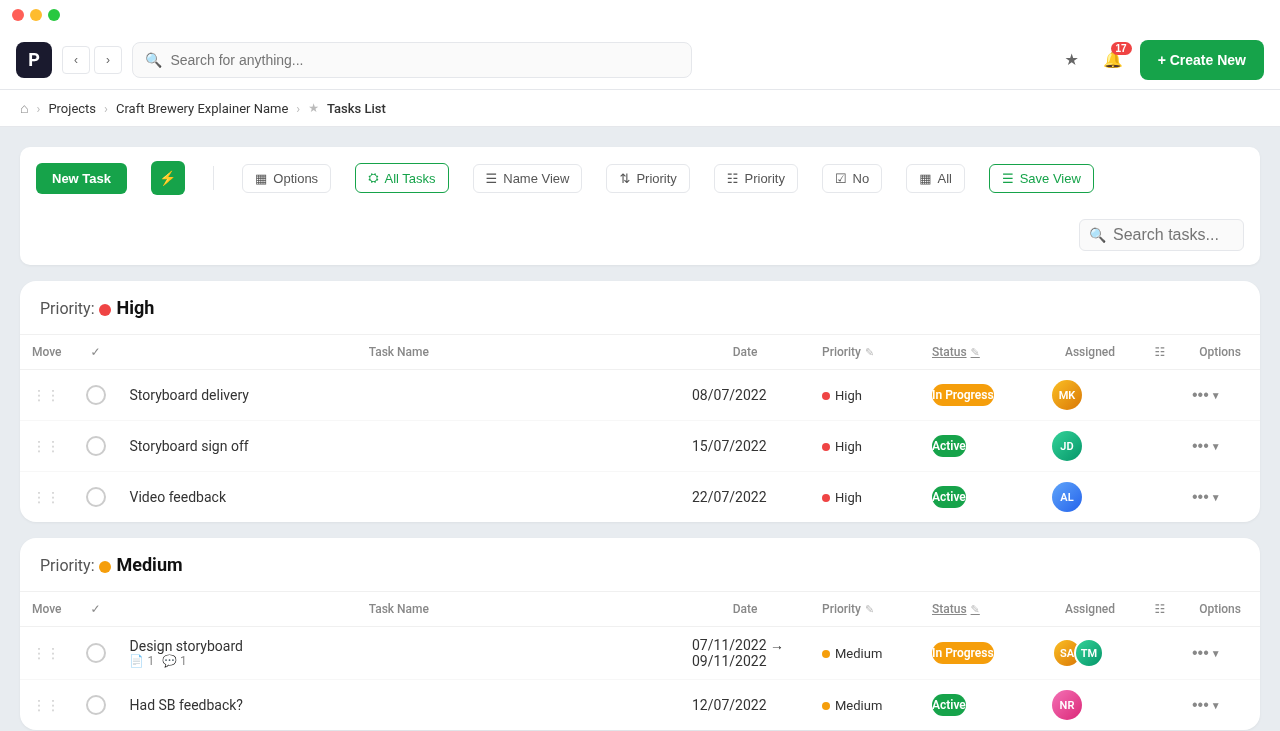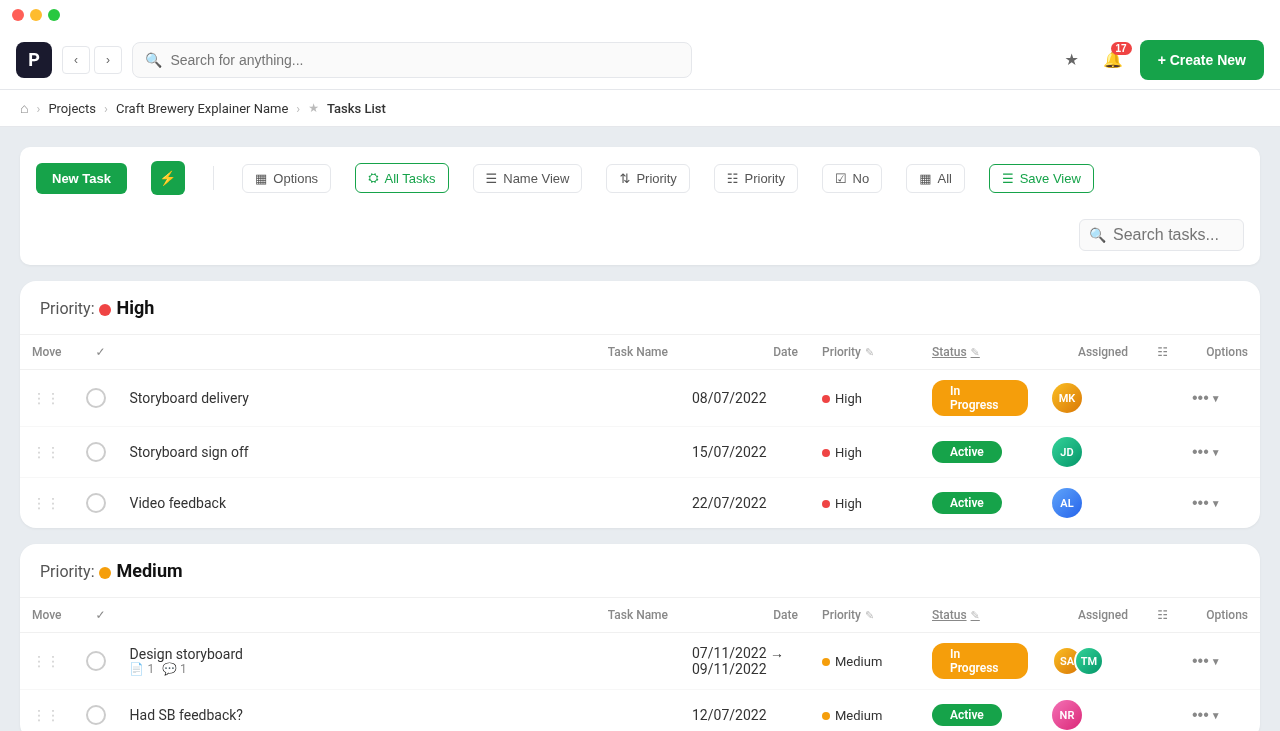--- a/index.html
+++ b/index.html
@@ -50,41 +50,41 @@
     .priority-section { background: #fff; border-radius: 16px; margin-bottom: 16px; box-shadow: 0 1px 3px rgba(0,0,0,0.05); overflow: hidden; }
     .priority-header { padding: 16px 20px; font-size: 16px; color: #555; border-bottom: 1px solid #f0f0f0; }
     .priority-header strong { color: #111; font-size: 18px; }
     .priority-dot { display: inline-block; width: 12px; height: 12px; border-radius: 50%; margin-right: 6px; vertical-align: middle; }
     .dot-red { background: #ef4444; }
     .dot-orange { background: #f59e0b; }
 
     
     .task-table { width: 100%; border-collapse: collapse; }
     .task-table thead tr { border-bottom: 1px solid #f0f0f0; }
-    .task-table th { padding: 10px 12px; font-size: 12px; font-weight: 500; color: #888; text-align: right; }
+    .task-table th { padding: 10px 12px; font-size: 12px; font-weight: 500; color: #888; text-align: center; }
     .task-table td { padding: 10px 12px; border-bottom: 1px solid #f7f7f7; vertical-align: middle; }
     .task-table tr:last-child td { border-bottom: none; }
 
     .col-move { width: 50px; }
     .col-check { width: 40px; }
     .col-taskname { }
     .col-date { width: 130px; }
     .col-priority { width: 110px; }
     .col-status { width: 120px; text-decoration: underline; }
     .col-assigned { width: 100px; }
     .col-extra { width: 40px; }
     .col-options { width: 80px; }
 
     .drag-handle { color: #ccc; font-size: 14px; cursor: grab; }
     .circle-check { width: 20px; height: 20px; border-radius: 50%; border: 2px solid #ccc; cursor: pointer; }
 
     .priority-badge { display: inline-flex; align-items: center; gap: 5px; font-size: 13px; color: #333; }
     .priority-badge .dot { width: 8px; height: 8px; border-radius: 50%; }
 
-    .status-badge { display: inline-block; padding: 4px 18px; border-radius: 12px; font-size: 12px; font-weight: 600; color: #fff; }
+    .status-badge { display: inline-block; padding: 4px 0; border-radius: 12px; font-size: 12px; font-weight: 600; color: #fff; }
     .status-in-progress { background: #f59e0b; }
     .status-active { background: #16a34a; }
     .avatar img, .avatar-placeholder { width: 30px; height: 30px; border-radius: 50%; text-align: right; }
 
     .avatar-placeholder { background: linear-gradient(135deg, #a78bfa, #7c3aed); display: flex; align-items: center; justify-content: center; color: #fff; font-size: 11px; font-weight: 600; }
     .avatar-placeholder.p1 { background: linear-gradient(135deg, #fbbf24, #d97706); }
     .avatar-placeholder.p2 { background: linear-gradient(135deg, #34d399, #059669); }
     .avatar-placeholder.p3 { background: linear-gradient(135deg, #60a5fa, #2563eb); }
     .avatar-placeholder.p4 { background: linear-gradient(135deg, #f472b6, #db2777); }
 

